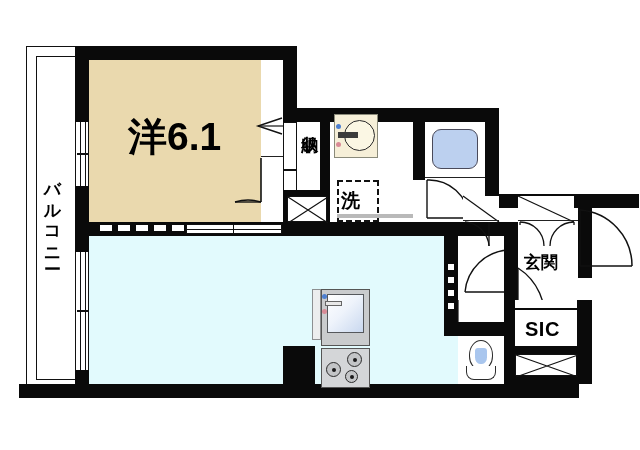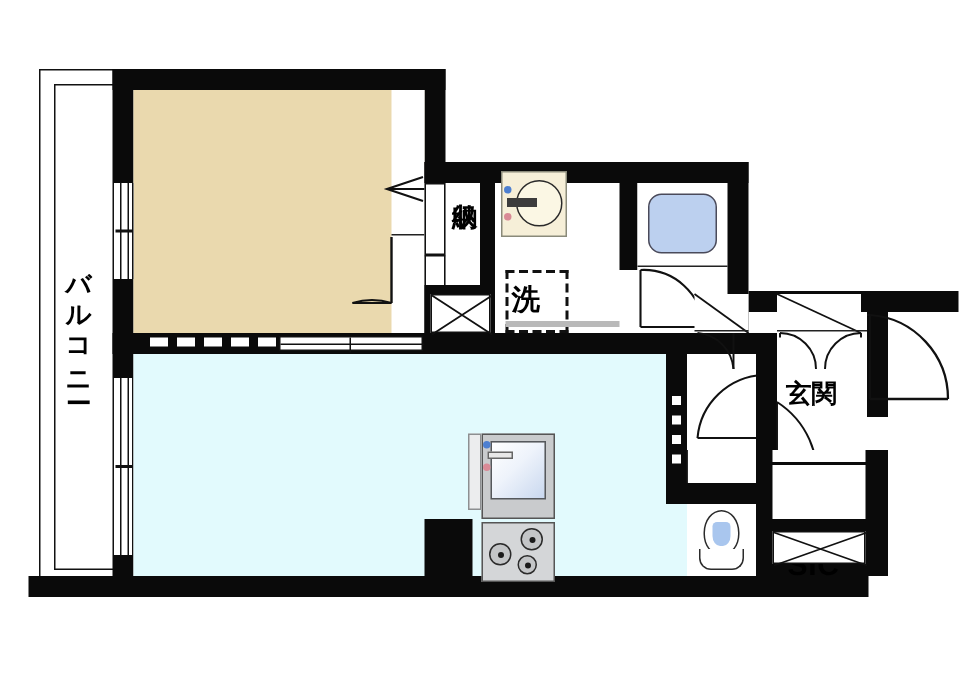--- a/index.html
+++ b/index.html
@@ -58,20 +58,21 @@
 
   <div class="abs wall" style="left:75px;top:46px;width:14px;height:76px;"></div>
 
   <div class="abs wall" style="left:75px;top:186px;width:14px;height:66px;"></div>
 
   <div class="abs wall" style="left:75px;top:370px;width:14px;height:28px;"></div>
 
   <div class="abs wall" style="left:19px;top:384px;width:560px;height:14px;"></div>
 
   <div class="abs room-bed" style="left:89px;top:60px;width:194px;height:162px;"></div>
+  <div class="lbl lbl-bed" style="left:128px;top:117px;">洋6.1</div>
 
   <div class="abs wall" style="left:283px;top:46px;width:14px;height:62px;"></div>
   <div class="abs room-white" style="left:261px;top:60px;width:22px;height:48px;"></div>
   <div class="abs wall" style="left:283px;top:108px;width:14px;height:118px;"></div>
 
   <div class="abs room-white" style="left:261px;top:108px;width:22px;height:114px;"></div>
   <div class="abs hairline" style="left:261px;top:156px;width:22px;height:1px;"></div>
 
   <svg class="abs" style="left:233px;top:156px;width:34px;height:48px;">
     <path d="M28,46 L28,2" stroke="#111" stroke-width="1.6" fill="none"></path>
@@ -222,21 +223,21 @@
     <div class="abs" style="left:0px;top:28px;width:30px;height:14px;
          border:1.5px solid #2b2b2b;border-top:none;border-radius:0 0 8px 8px;background:#fff;"></div>
   </div>
 
   <svg class="abs" style="left:458px;top:300px;width:30px;height:26px;">
     <path d="M0,0 L0,22" stroke="#111" stroke-width="1.2" fill="none"></path>
   </svg>
 
   <div class="abs wall" style="left:504px;top:300px;width:88px;height:84px;"></div>
   <div class="abs room-white" style="left:515px;top:310px;width:62px;height:36px;"></div>
-  <div class="lbl lbl-sic" style="left:525px;top:319px;margin-top:48px;">SIC</div>
+  <div class="lbl lbl-sic" style="left:525px;top:319px;">SIC</div>
   <svg class="abs" style="left:515px;top:354px;width:62px;height:22px;background:#fff;border:1px solid #111;">
     <path d="M0,0 L62,22 M62,0 L0,22" stroke="#111" stroke-width="1.1" fill="none"></path>
   </svg>
   <div class="abs room-white" style="left:515px;top:300px;width:62px;height:8px;"></div>
 
   <div class="abs wall" style="left:283px;top:346px;width:32px;height:38px;"></div>
   <div class="abs kitchen-body" style="left:321px;top:289px;width:49px;height:57px;"></div>
   <div class="abs sink-basin" style="left:327px;top:294px;width:37px;height:39px;"></div>
   <div class="abs faucet" style="left:325px;top:301px;width:17px;height:5px;background:#e8e8e8;border:1px solid #666;"></div>
   <div class="abs tap" style="left:322px;top:294px;background:#4d7fd0;"></div>

